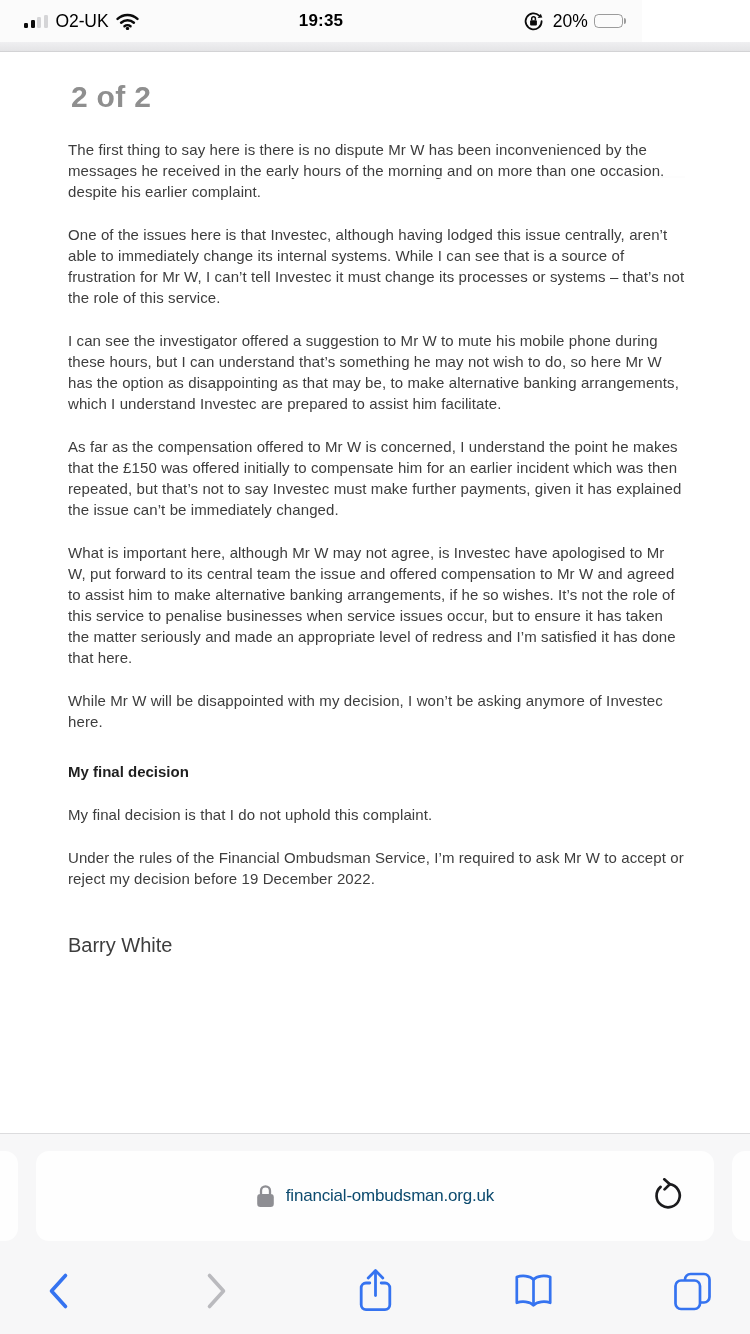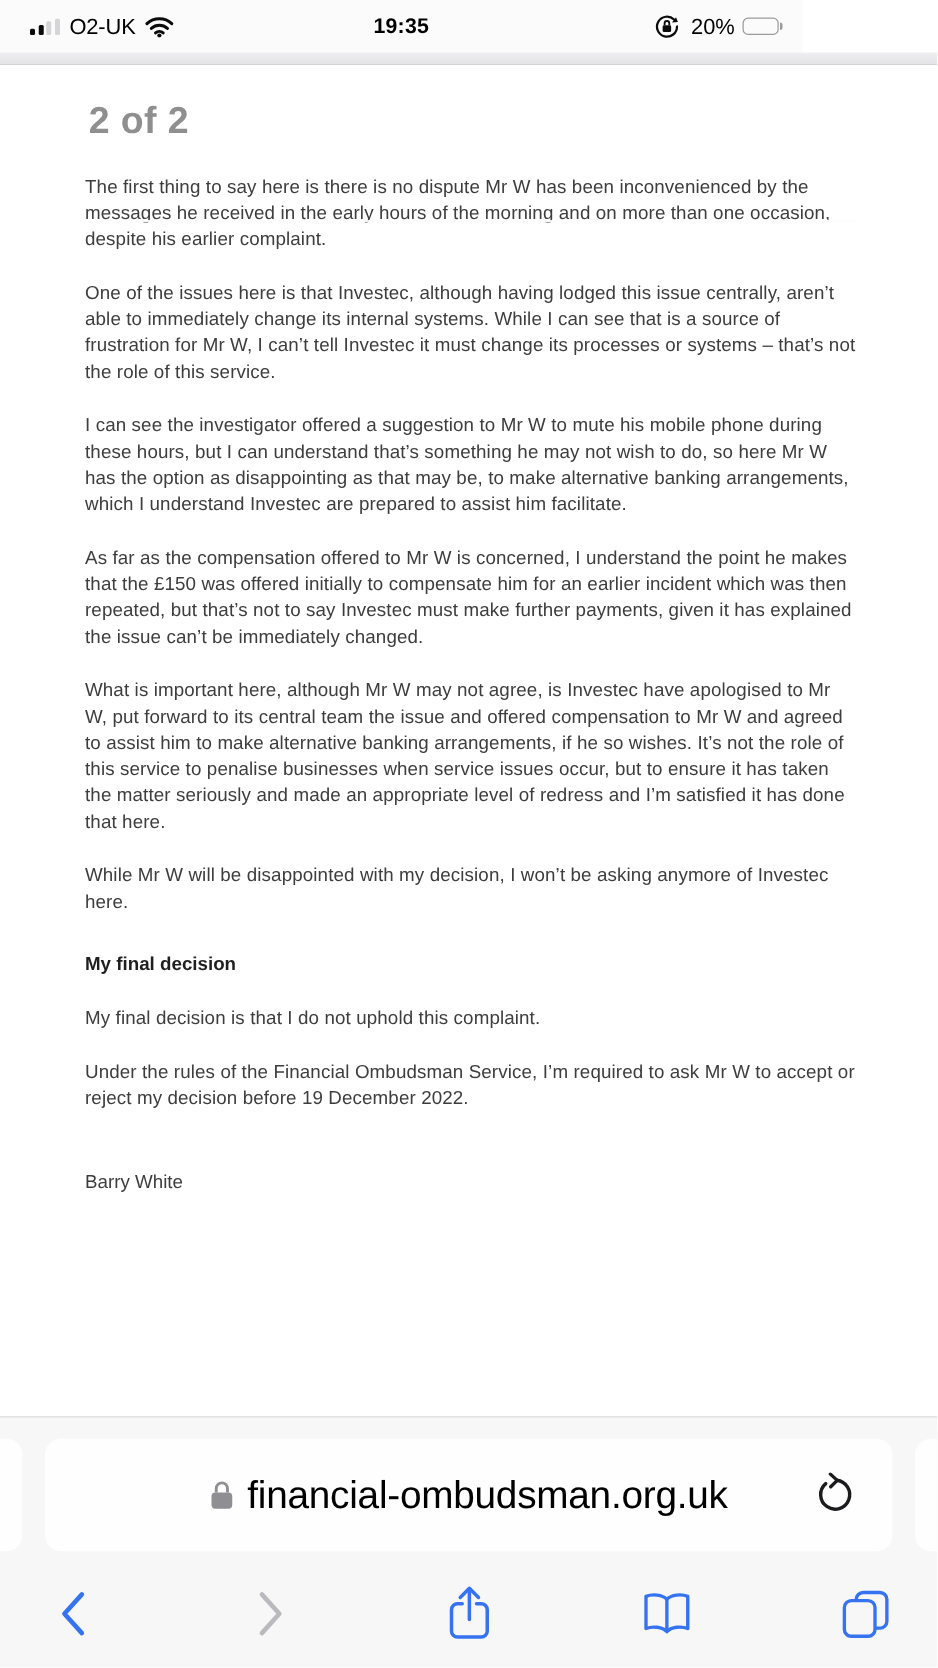--- a/index.html
+++ b/index.html
@@ -63,21 +63,21 @@
     letter-spacing: 0.3px; margin: 0 0 25px 3px;
   }
   .para {
     width: 617px; font-size: 15px; line-height: 21px;
     margin-bottom: 22px; letter-spacing: 0.1px;
   }
   .decision-heading {
     font-size: 15px; line-height: 21px; font-weight: 700;
     color: #1f1f1f; margin: 29px 0 22px;
   }
-  .signature { margin-top: 46px; font-size: 15px; line-height: 21px; }
+  .signature { margin-top: 46px; font-size: 20px; line-height: 21px; }
   .signature .sig-name { font-weight: 400; }
   .signature .sig-title { font-weight: 700; color: #1f1f1f; }
   .pdf-seam {
     position: absolute; left: 68px; top: 123px; width: 617px; height: 2px;
     background: rgba(253,253,253,0.92);
   }
 
   
   .bottom-chrome {
     position: absolute; top: 1133px; left: 0; width: 750px; height: 201px;
@@ -88,21 +88,21 @@
     position: absolute; top: 0; width: 32px; height: 90px;
     background: #fefefe; border-radius: 13px;
   }
   .peek-left { left: -14px; }
   .peek-right { right: -14px; }
   .url-card {
     position: absolute; top: 0; left: 36px; width: 678px; height: 90px;
     background: #fefefe; border-radius: 13px;
     display: flex; align-items: center; justify-content: center; gap: 11px;
   }
-  .url-text { font-size: 31px; color: #000000; letter-spacing: -0.2px; }
+  .url-text { font-size: 17px; color: #0c4a6e; letter-spacing: -0.2px; }
   .reload-btn {
     position: absolute; right: 26px; top: 50%; transform: translateY(-50%);
     display: flex; align-items: center; justify-content: center;
     width: 40px; height: 44px; background: transparent; border: none;
   }
   .toolbar {
     position: absolute; top: 122px; left: 0; width: 750px; height: 70px;
     display: flex; justify-content: space-between; align-items: center;
     padding: 0 22px;
   }

